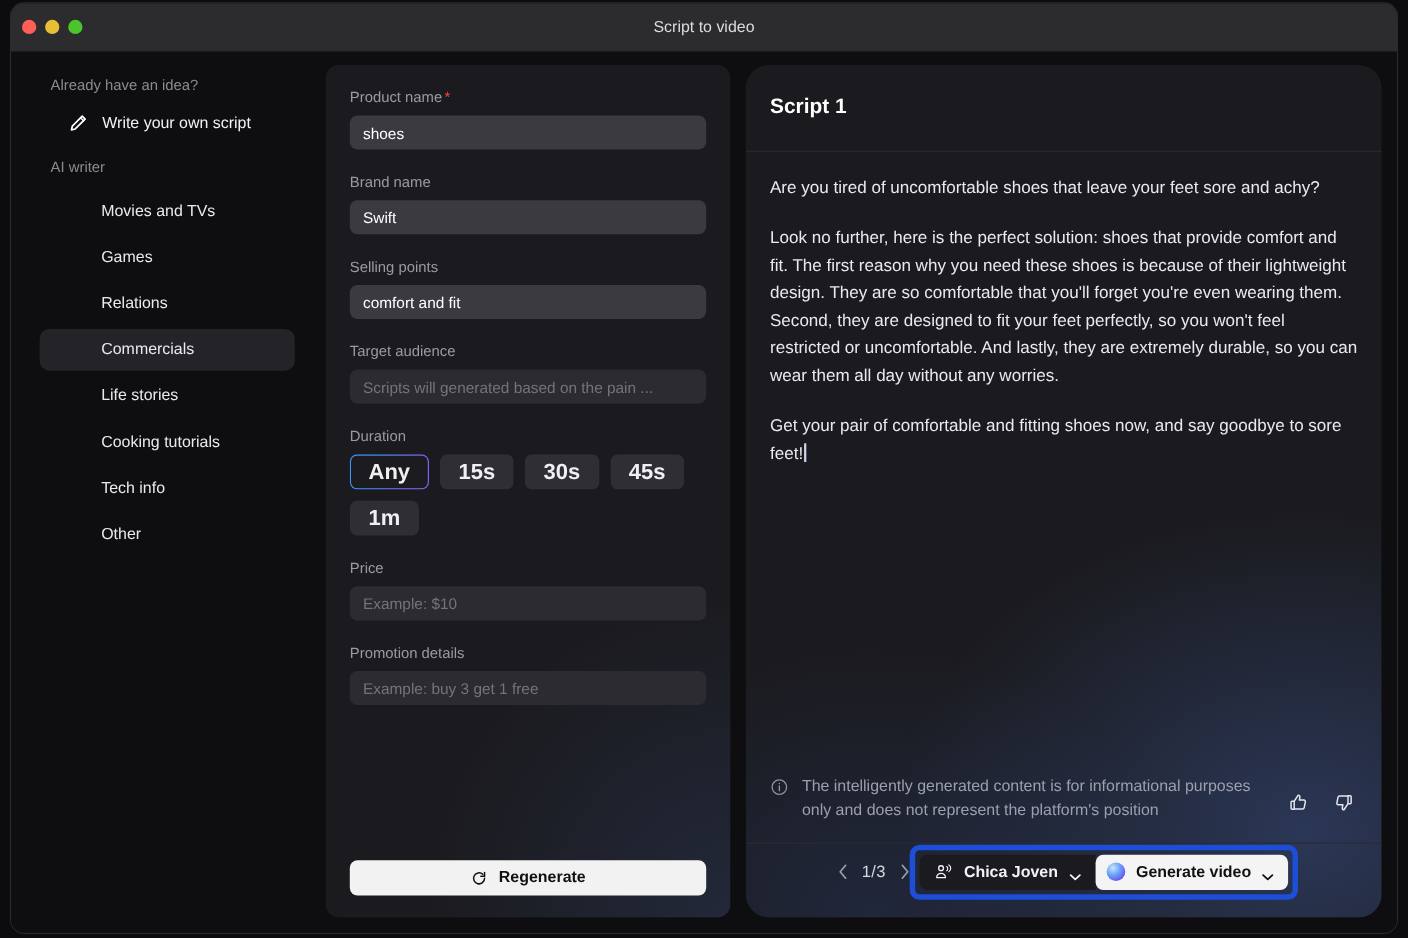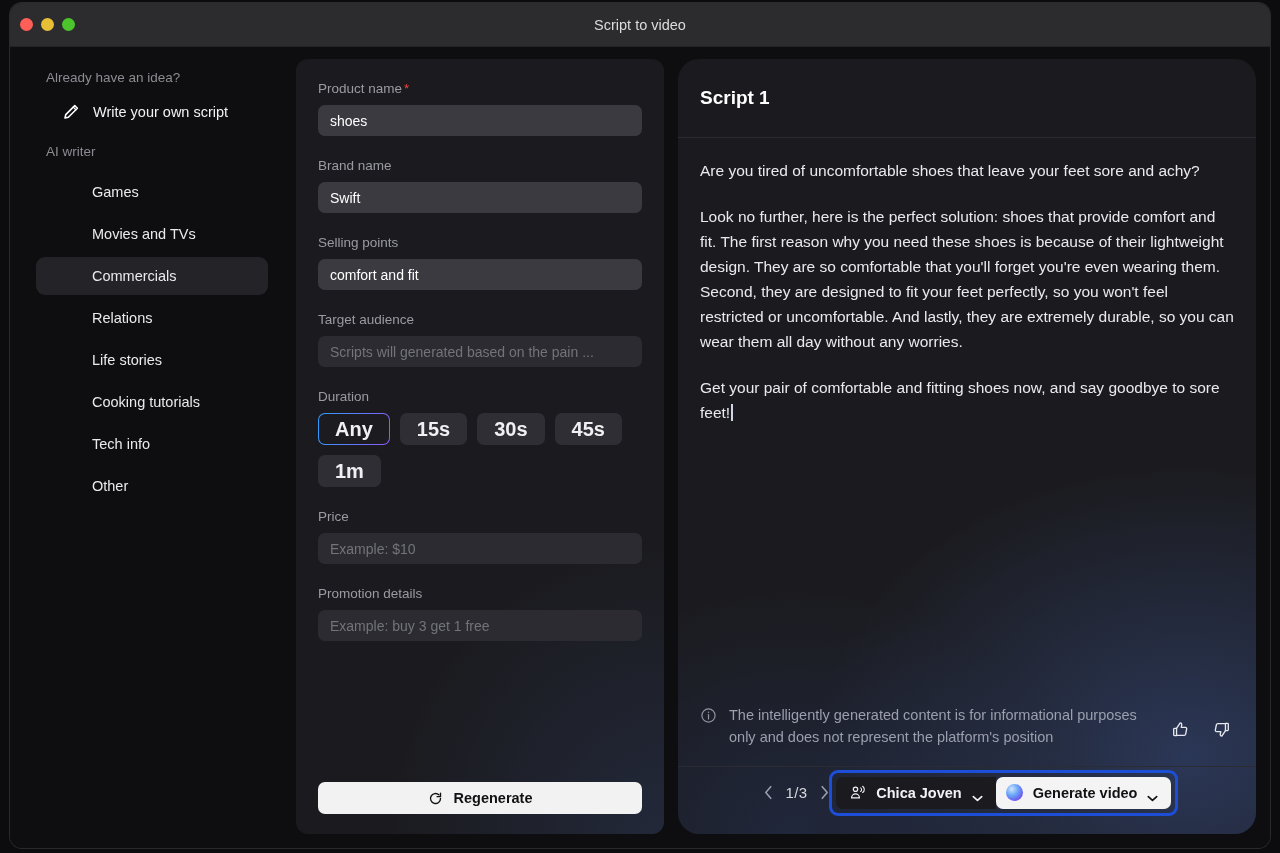--- a/index.html
+++ b/index.html
@@ -192,21 +192,21 @@
     height: 68px;
     border-top: 1px solid #2b2b33;
     display: flex; align-items: center; justify-content: center;
     padding: 0 14px 16px 22px;
   }
   .pager { display:flex; align-items:center; gap: 13px; color:#d8d8de; font-size:15px; }
   .pager .arrow { cursor:pointer; display:block; width:9px; height:15px; }
   .pager .pg { letter-spacing: .3px; }
 
   .actions-hl {
-    border: 3px solid #1d4ed8;
+    border: 5px solid #1d4ed8;
     border-radius: 9px;
     padding: 4px;
     display: flex; align-items: center; gap: 0px;
   }
   .voice-btn {
     height: 32px; display:flex; align-items:center; gap: 10px;
     padding: 0 13px; border-radius: 7px 0 0 7px;
     background: #1a1a1f;
     color: #f2f2f6; font-size: 14.5px; font-weight: 600;
     cursor: pointer;
@@ -250,24 +250,24 @@
           <svg viewBox="0 0 24 24" width="18" height="18" fill="none" stroke="#ffffff" stroke-width="2.1" stroke-linecap="round" stroke-linejoin="round">
             <path d="M17 3.5 20.5 7 8.5 19 4 20l1-4.5z"></path>
             <path d="M15 5.5 18.5 9" stroke-width="1.6"></path>
           </svg>
         </span>
         <span>Write your own script</span>
       </div>
 
       <div class="side-caption second">AI writer</div>
 
+      <div class="side-item">Movies and TVs</div>
       <div class="side-item">Games</div>
-      <div class="side-item">Movies and TVs</div>
+      <div class="side-item">Relations</div>
       <div class="side-item active">Commercials</div>
-      <div class="side-item">Relations</div>
       <div class="side-item">Life stories</div>
       <div class="side-item">Cooking tutorials</div>
       <div class="side-item">Tech info</div>
       <div class="side-item">Other</div>
     </div>
 
     <div class="formpanel">
       <div class="form-scroll">
 
         <div class="field-label">

